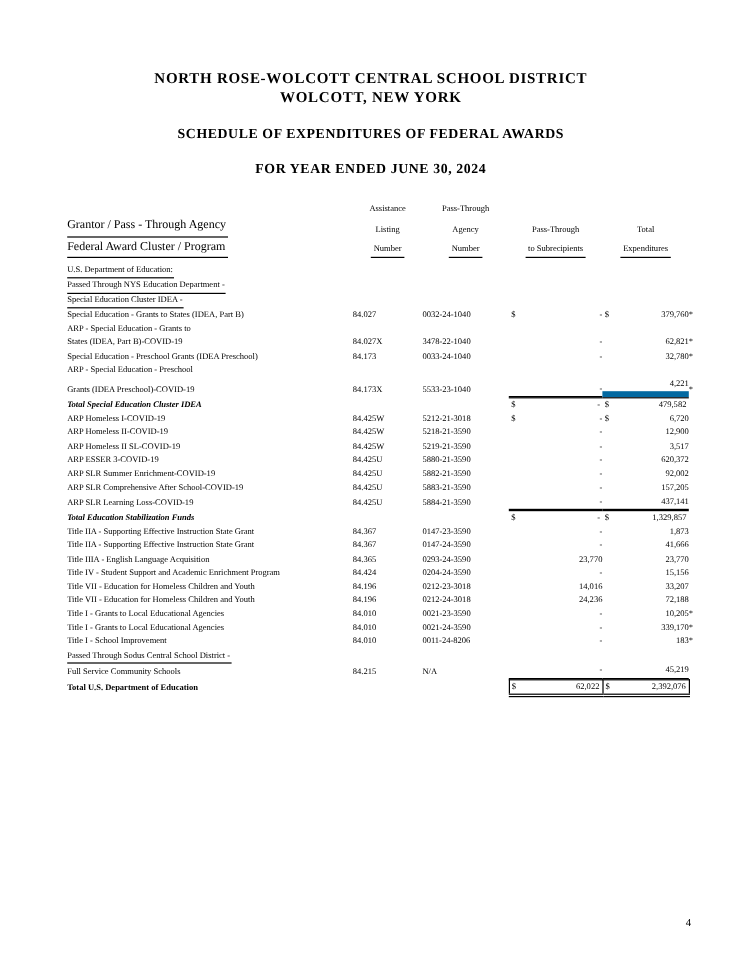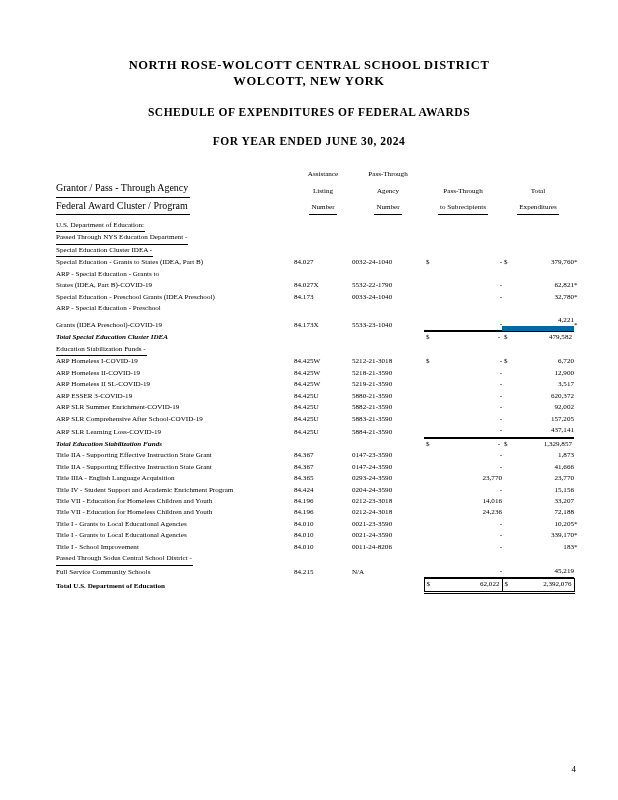--- a/index.html
+++ b/index.html
@@ -243,21 +243,21 @@
               <span style="display:flex;justify-content:space-between;">
                 <span style="padding-left:2px;"></span>
                 <span></span>
               </span>
             </td>
             <td class="ast"></td>
           </tr>
           <tr>
             <td class="ind4">States (IDEA, Part B)-COVID-19</td>
             <td class="ctr">84.027X</td>
-            <td class="ctr">5532-22-1790</td>
+            <td class="ctr">3478-22-1040</td>
             <td class="amt-cell">
               <span style="display:flex;justify-content:space-between;">
                 <span style="padding-left:2px;"></span>
                 <span>-</span>
               </span>
             </td>
             <td class="amt-cell">
               <span style="display:flex;justify-content:space-between;">
                 <span style="padding-left:2px;"></span>
                 <span>62,821</span>
@@ -331,28 +331,20 @@
             </td>
             <td class="amt-cell topline">
               <span class="amt-inner" style="display:flex;justify-content:space-between;">
                 <span class="d">$</span>
                 <span>479,582</span>
               </span>
             </td>
             <td></td>
           </tr>
           <tr>
-            <td class="ind2"><span class="u-line">Education Stabilization Funds -</span></td>
-            <td></td>
-            <td></td>
-            <td></td>
-            <td></td>
-            <td></td>
-          </tr>
-          <tr>
             <td class="ind3">ARP Homeless I-COVID-19</td>
             <td class="ctr">84.425W</td>
             <td class="ctr">5212-21-3018</td>
             <td class="amt-cell">
               <span style="display:flex;justify-content:space-between;">
                 <span style="padding-left:2px;">$</span>
                 <span>-</span>
               </span>
             </td>
             <td class="amt-cell">

